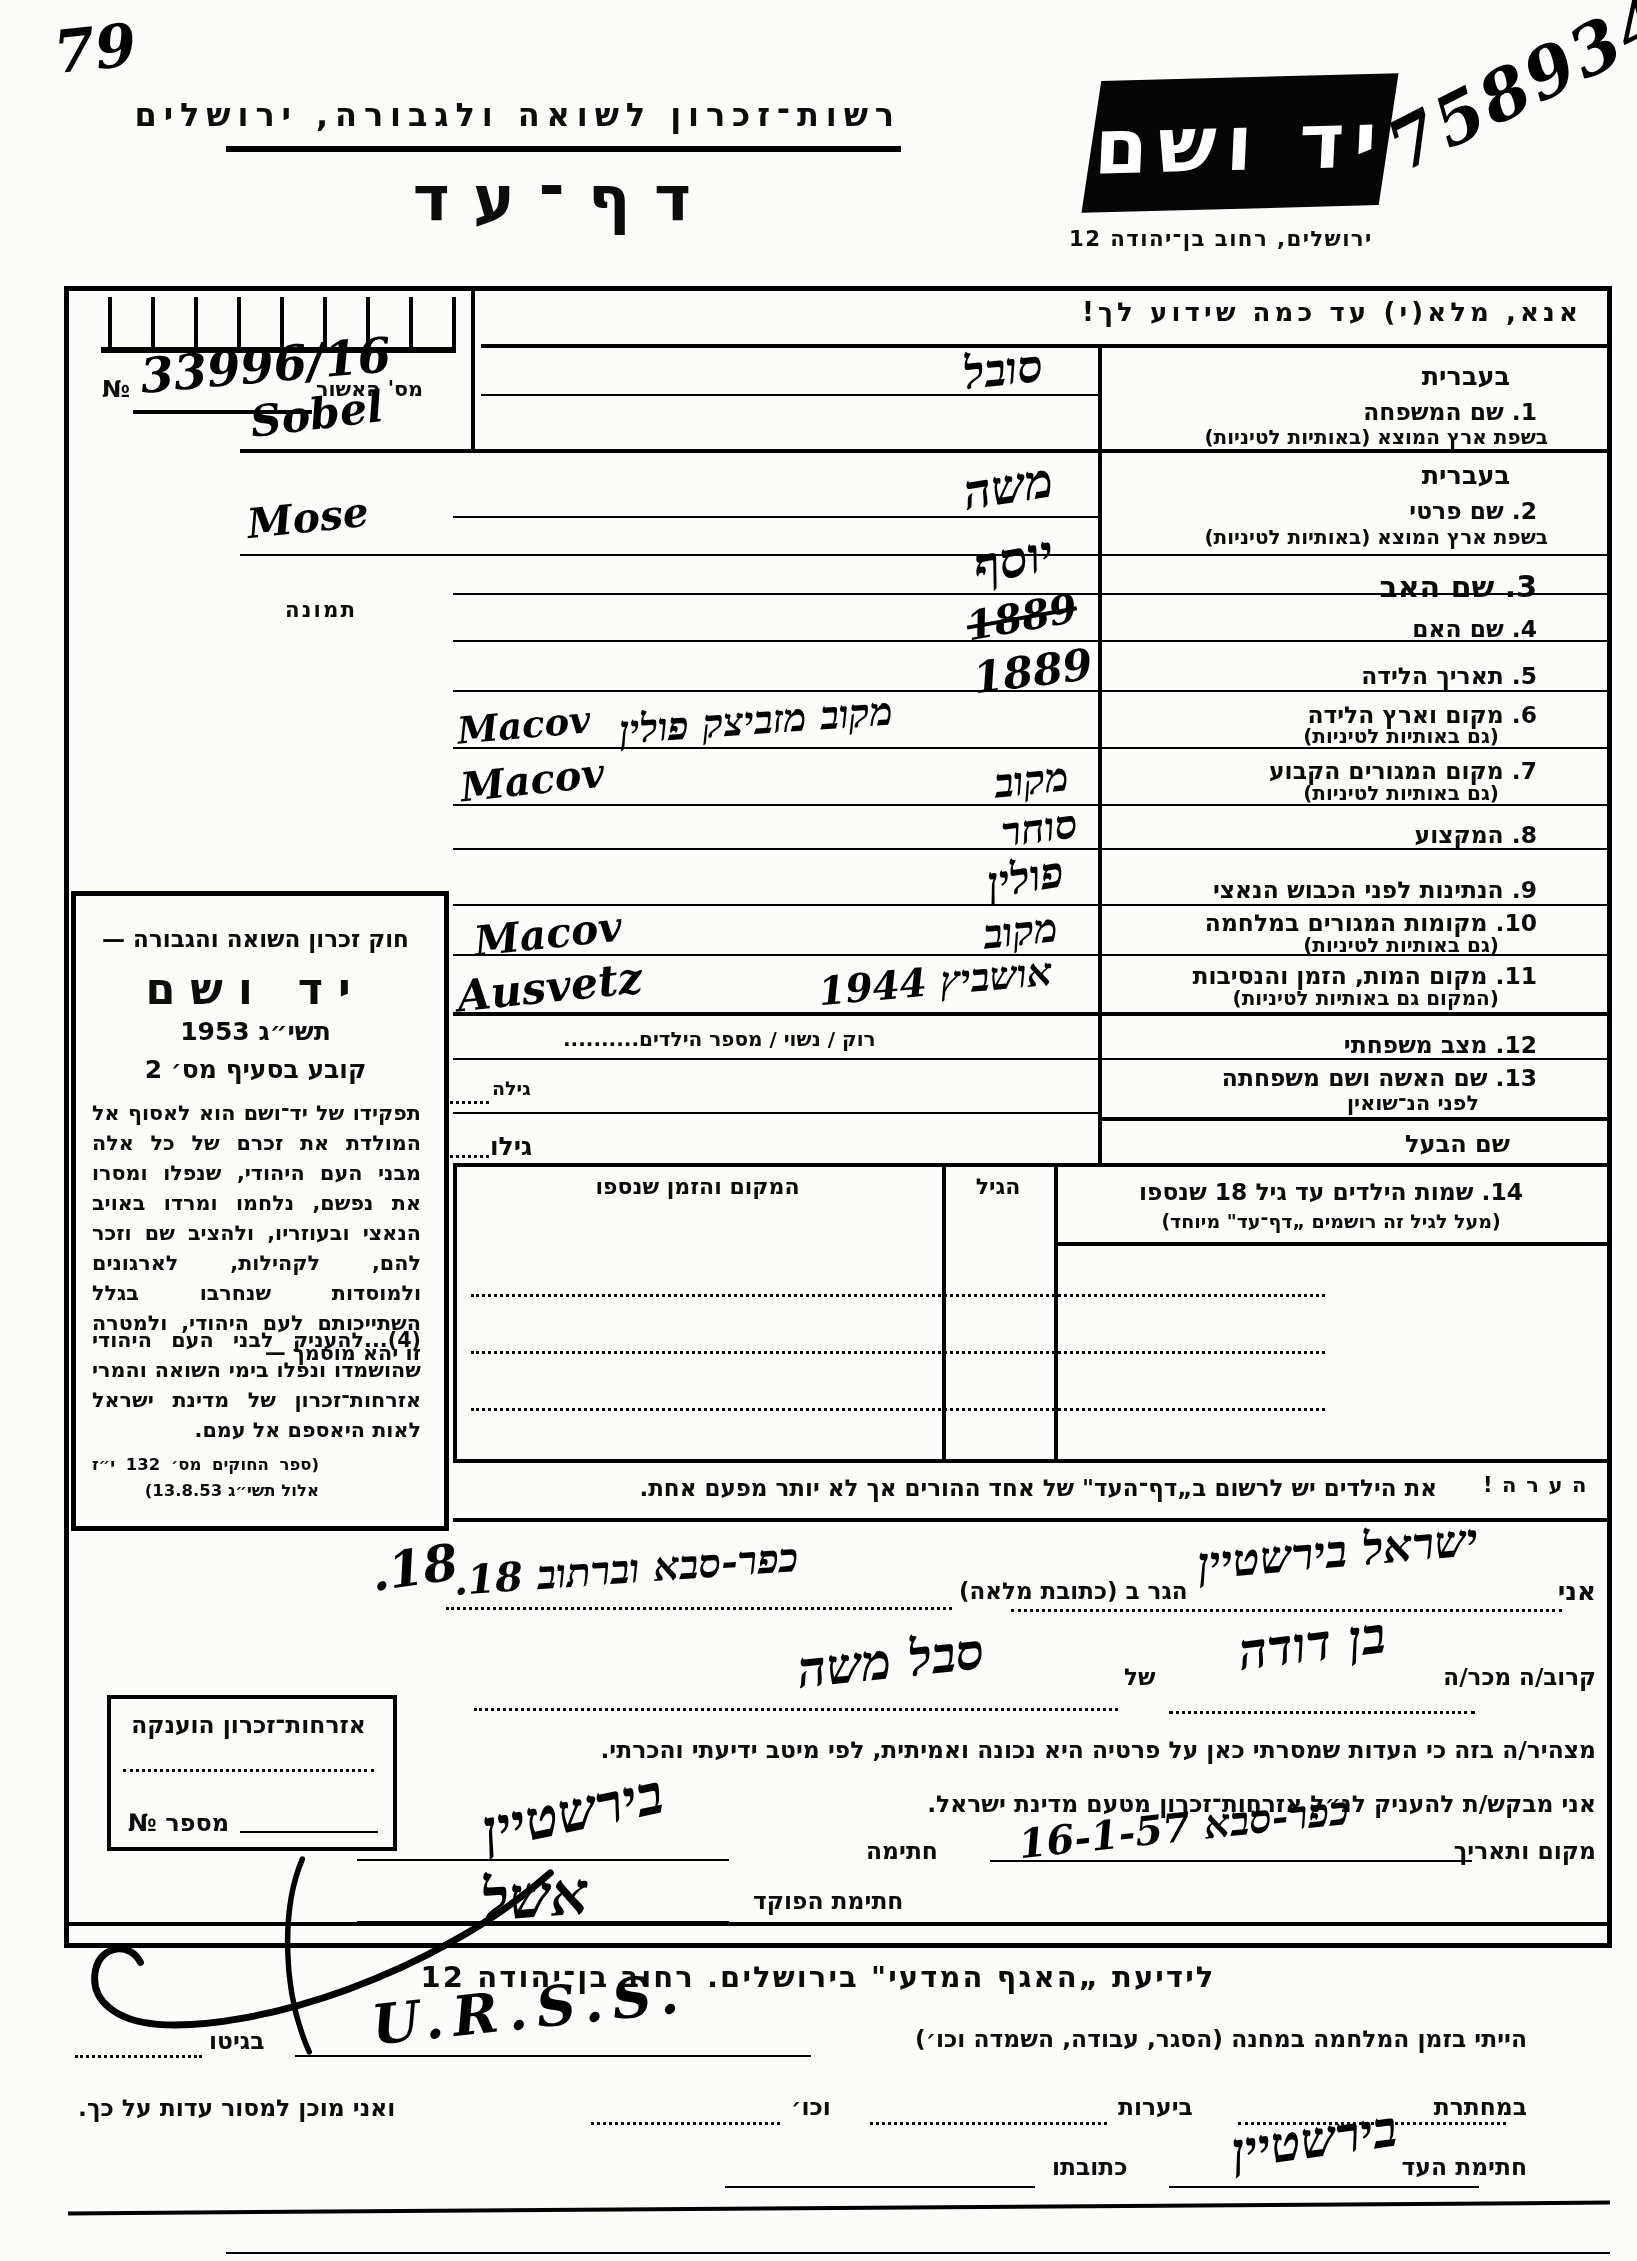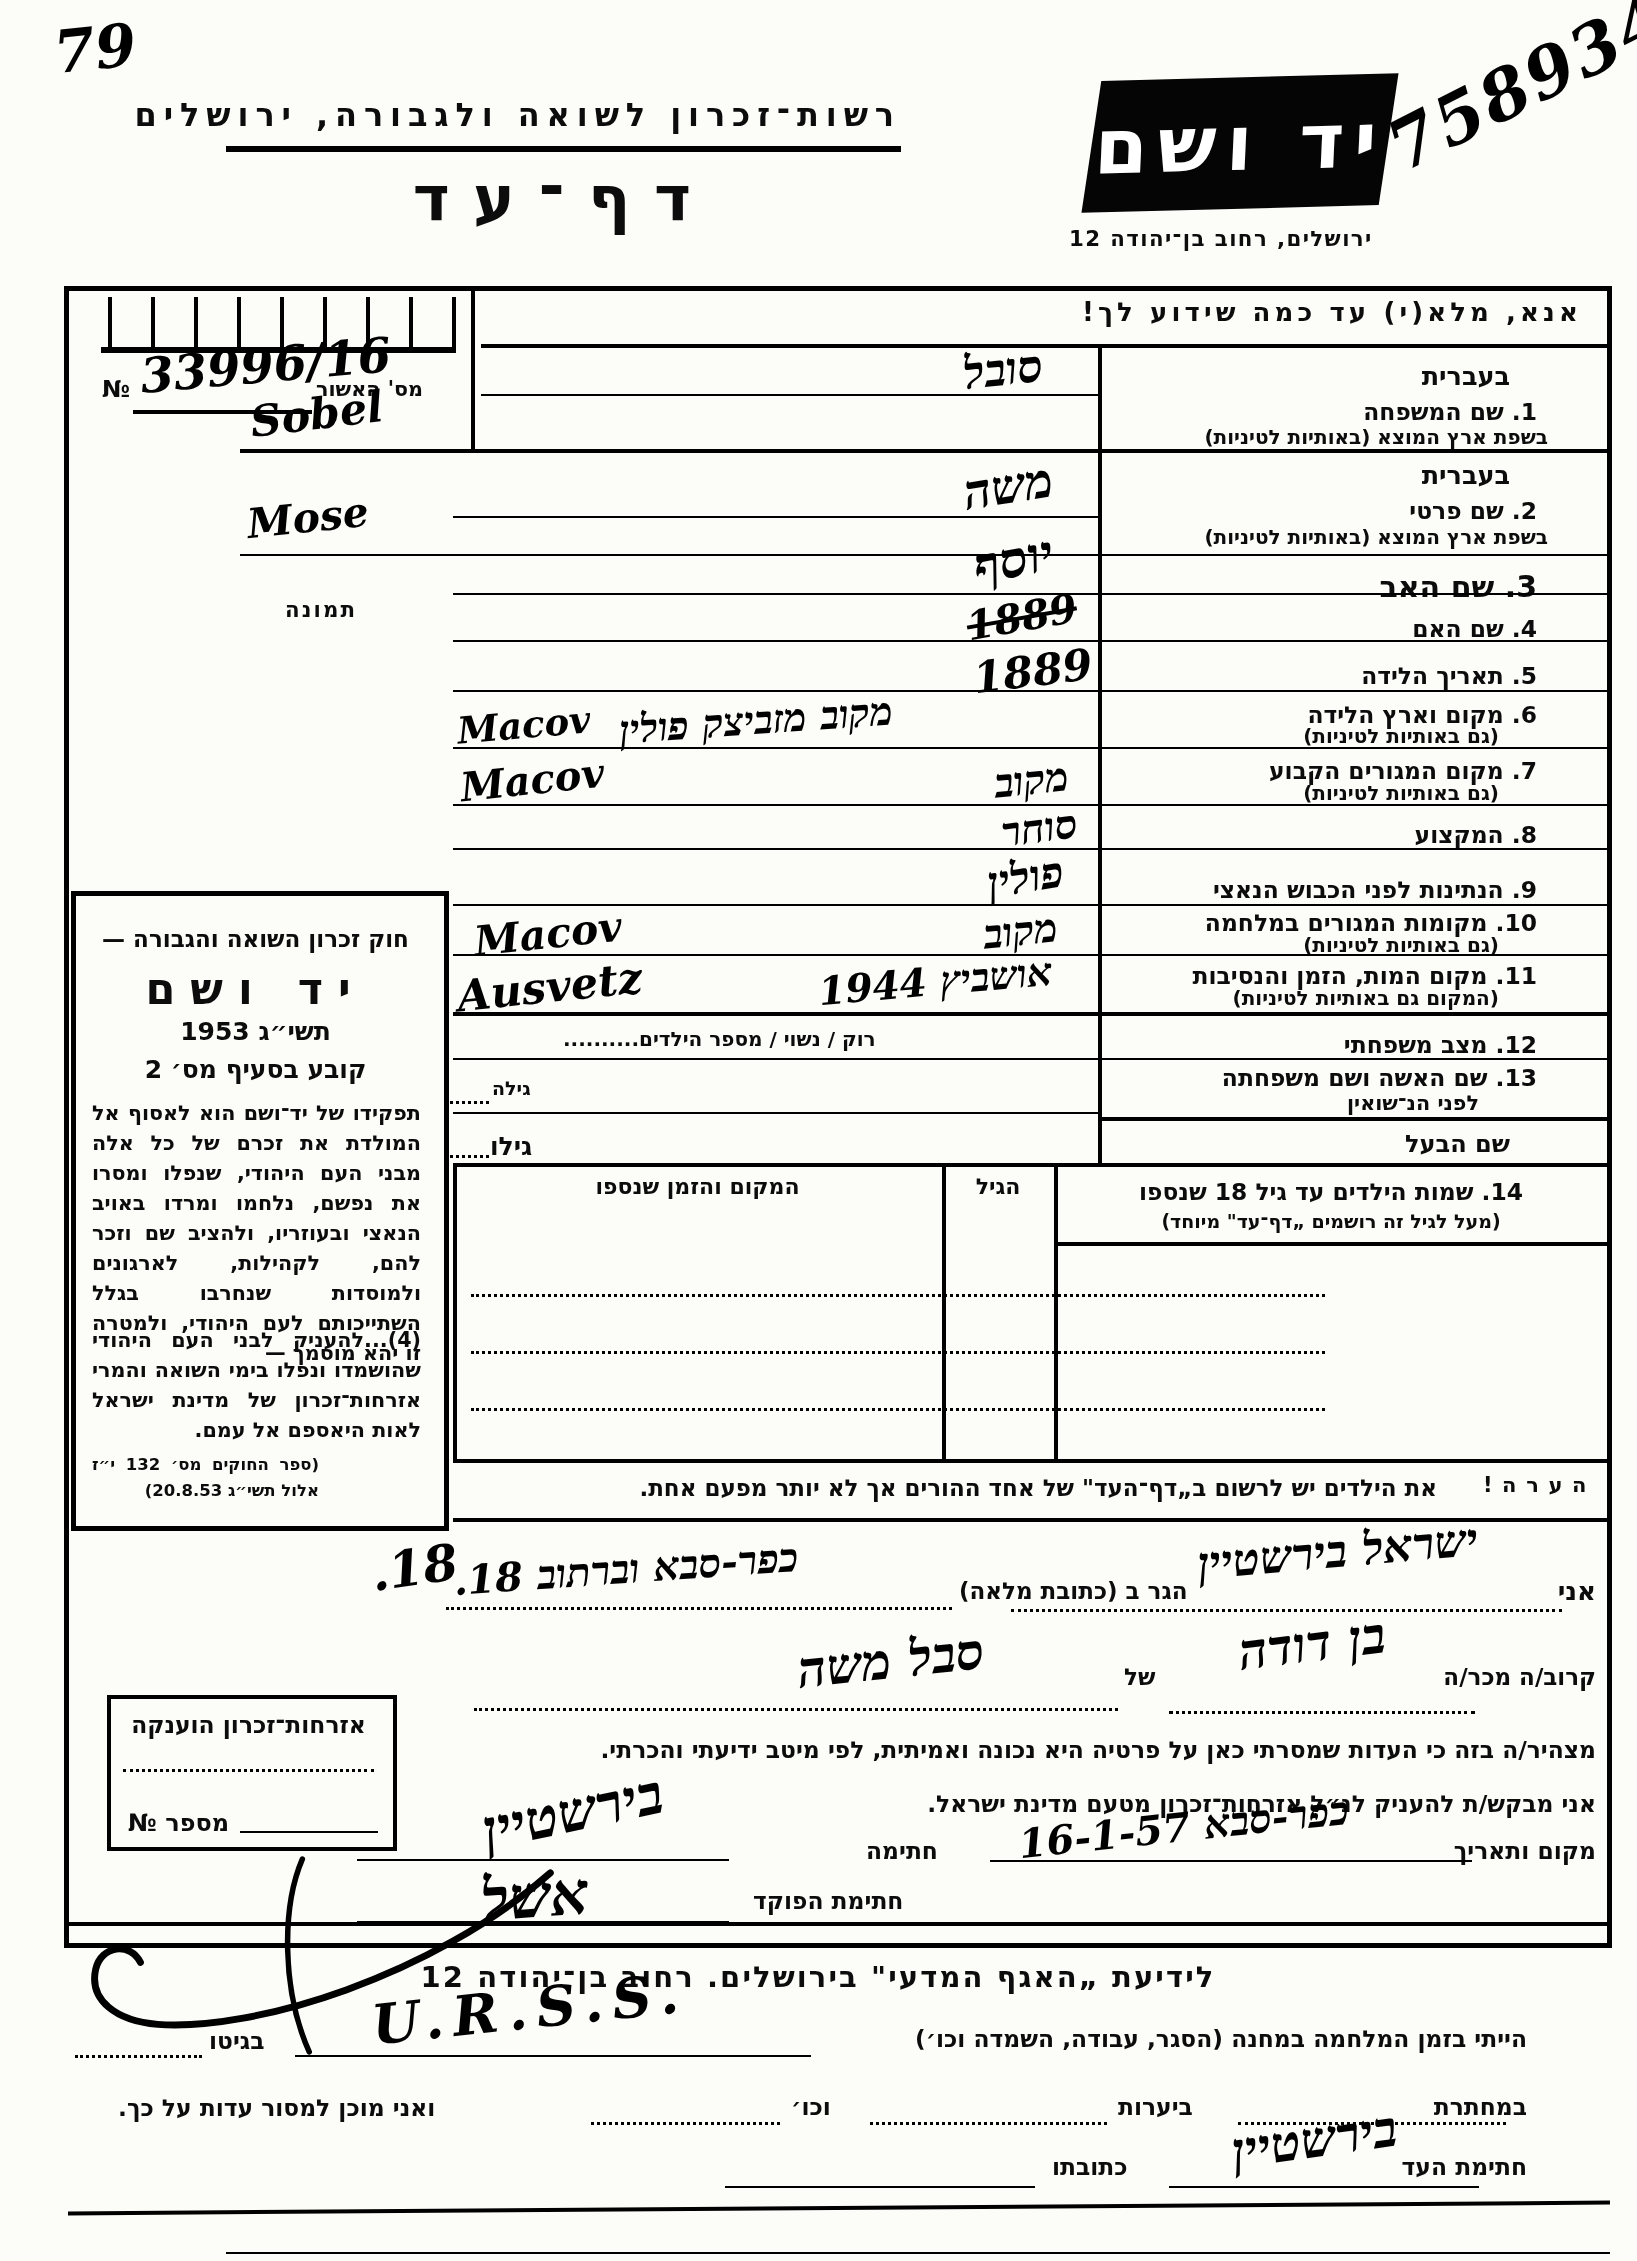--- a/index.html
+++ b/index.html
@@ -179,21 +179,21 @@
 
   <div class="lbl" style="left:286px;top:597px;font-size:21.3px;letter-spacing:2.1px;">תמונה</div>
 
   <div class="box" style="left:72px;top:891px;width:368px;height:630px;border-width:5.5px;"></div>
   <div class="lbl" style="left:86px;top:926px;width:341px;text-align:center;font-size:23px;">חוק זכרון השואה והגבורה —</div>
   <div class="lbl" style="left:86px;top:964px;width:341px;text-align:center;font-size:43px;letter-spacing:15px;">יד ושם</div>
   <div class="lbl" style="left:86px;top:1017px;width:341px;text-align:center;font-size:25px;">תשי״ג 1953</div>
   <div class="lbl" style="left:86px;top:1055px;width:341px;text-align:center;font-size:25px;">קובע בסעיף מס׳ 2</div>
   <div class="lbl jtext" style="left:93px;top:1098px;width:329px;font-size:20.7px;">תפקידו של יד־ושם הוא לאסוף אל המולדת את זכרם של כל אלה מבני העם היהודי, שנפלו ומסרו את נפשם, נלחמו ומרדו באויב הנאצי ובעוזריו, ולהציב שם וזכר להם, לקהילות, לארגונים ולמוסדות שנחרבו בגלל השתייכותם לעם היהודי, ולמטרה זו יהא מוסמך —</div>
   <div class="lbl jtext" style="left:93px;top:1325px;width:329px;font-size:20.7px;">(4)...להעניק לבני העם היהודי שהושמדו ונפלו בימי השואה והמרי אזרחות־זכרון של מדינת ישראל לאות היאספם אל עמם.</div>
-  <div class="lbl jtext" style="left:93px;top:1452px;width:227px;font-size:16.5px;line-height:1.6;">(ספר החוקים מס׳ 132 י״ז אלול תשי״ג 20.8.53)</div>
+  <div class="lbl jtext" style="left:93px;top:1452px;width:227px;font-size:16.5px;line-height:1.6;">(ספר החוקים מס׳ 132 י״ז אלול תשי״ג 13.8.53)</div>
   <div class="hw" style="left:372px;top:1538px;font-size:50px;transform:rotate(-8deg);">18.</div>
 
   <div class="box" style="left:108px;top:1695px;width:282px;height:148px;"></div>
   <div class="lbl" style="left:117px;top:1711px;width:265px;text-align:center;font-size:23.4px;">אזרחות־זכרון הוענקה</div>
   <div class="dot" style="left:124px;top:1769px;width:251px;"></div>
   <div class="lbl" style="left:129px;top:1809px;font-size:24px;text-align:right;">מספר №</div>
   <div class="ln" style="left:241px;top:1831px;width:138px;"></div>
 
   <div class="lbl" style="right:41px;top:1576px;font-size:26px;">אני</div>
   <div class="hw" style="left:1198px;top:1525px;font-size:45px;transform:rotate(-5deg);">ישראל בירשטיין</div>
@@ -236,21 +236,21 @@
   <div class="ln" style="left:296px;top:2055px;width:516px;"></div>
   <div class="lbl" style="left:210px;top:2027px;font-size:23.4px;">בגיטו</div>
   <div class="dot" style="left:76px;top:2055px;width:127px;"></div>
 
   <div class="lbl" style="right:110px;top:2093px;font-size:23.4px;">במחתרת</div>
   <div class="dot" style="left:1239px;top:2122px;width:268px;"></div>
   <div class="lbl" style="left:1119px;top:2093px;font-size:23.4px;">ביערות</div>
   <div class="dot" style="left:871px;top:2122px;width:237px;"></div>
   <div class="lbl" style="left:792px;top:2093px;font-size:23.4px;">וכו׳</div>
   <div class="dot" style="left:592px;top:2122px;width:189px;"></div>
-  <div class="lbl" style="left:79px;top:2094px;font-size:23.4px;margin-left:40px;">ואני מוכן למסור עדות על כך.</div>
+  <div class="lbl" style="left:79px;top:2094px;font-size:23.4px;">ואני מוכן למסור עדות על כך.</div>
 
   <div class="lbl" style="right:110px;top:2153px;font-size:23.4px;">חתימת העד</div>
   <div class="hw" style="left:1232px;top:2110px;font-size:50px;transform:rotate(-8deg);">בירשטיין</div>
   <div class="ln" style="left:1170px;top:2186px;width:310px;"></div>
   <div class="lbl" style="left:1053px;top:2153px;font-size:23.4px;">כתובתו</div>
   <div class="ln" style="left:726px;top:2186px;width:310px;"></div>
 
   <div class="ln thick" style="left:69px;top:2206px;width:1542px;transform:rotate(-0.4deg);"></div>
   <div class="ln" style="left:227px;top:2252px;width:1384px;"></div>
 

